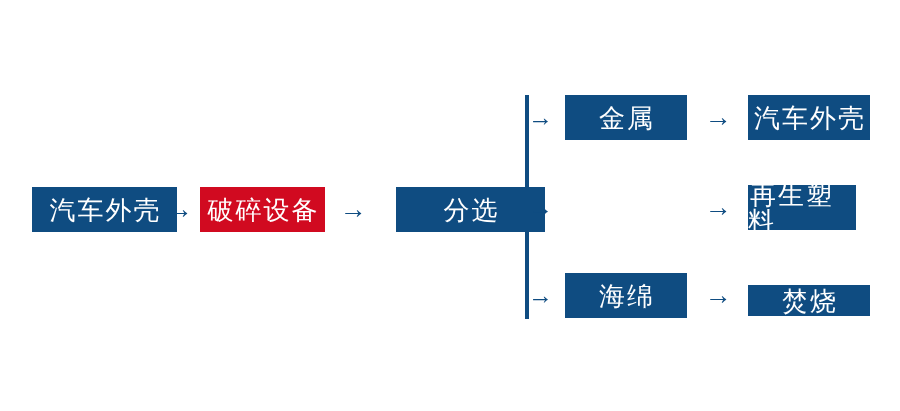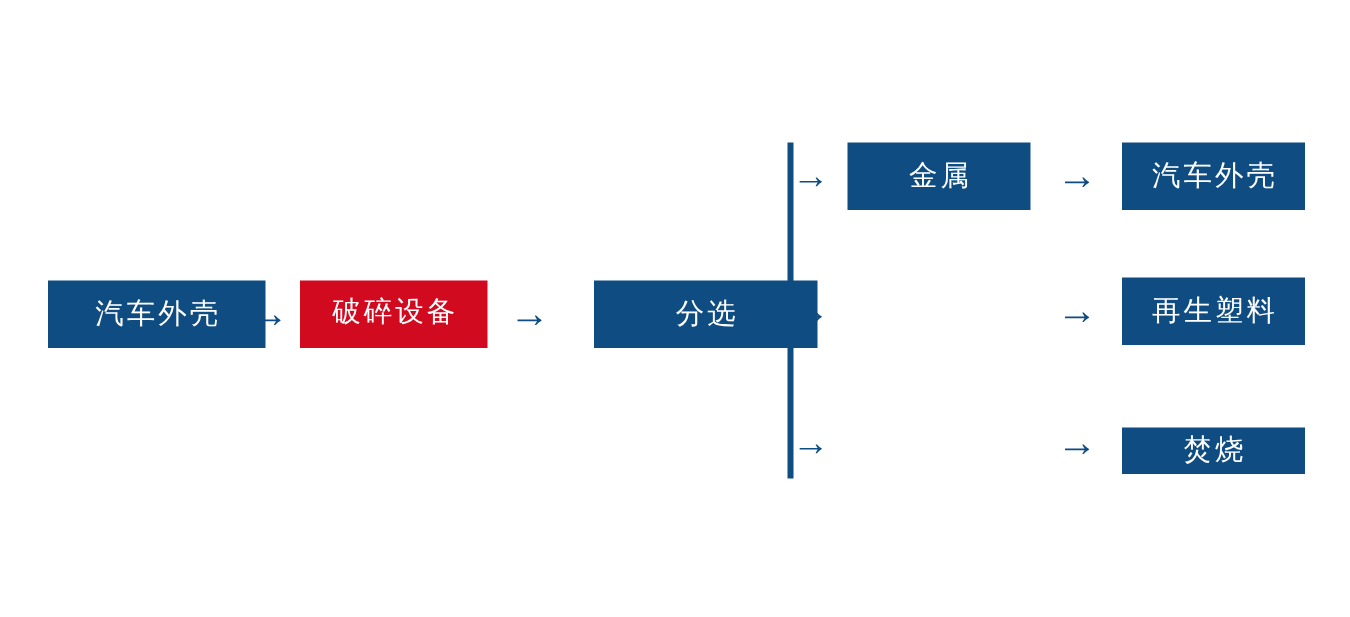--- a/index.html
+++ b/index.html
@@ -19,21 +19,21 @@
     height: 411px;
     background: #ffffff;
   }
   .node {
     position: absolute;
     display: flex;
     align-items: center;
     justify-content: center;
     background: #0f4c81;
     color: #ffffff;
-    font-size: 19px;
+    font-size: 26px;
     letter-spacing: 2px;
     line-height: 1;
     font-weight: 400;
     box-sizing: border-box;
     text-indent: 2px;
   }
   .node.accent {
     background: #d10a20;
   }
   .arrow {
@@ -56,21 +56,21 @@
     font-size: 25px;
     line-height: 1;
     display: flex;
     align-items: center;
     justify-content: flex-start;
   }
 
   
   #node-shell     { left: 32px;  top: 187px; width: 145px; height: 45px; }
   #arrow-1        { left: 157px; top: 187px; width: 44px;  height: 45px; }
-  #node-crusher   { left: 200px; top: 187px; width: 125px; height: 45px; font-family: Liberation Mono, monospace; }
+  #node-crusher   { left: 200px; top: 187px; width: 125px; height: 45px; }
   #arrow-2        { left: 327px; top: 187px; width: 52px;  height: 45px; }
   #node-sorting   { left: 396px; top: 187px; width: 149px; height: 45px; }
 
   
   #trunk          { left: 525px; top: 95px;  width: 4px;   height: 224px; }
 
   
   #branch-arrow-1 { left: 528px; top: 95px;  width: 40px;  height: 45px; }
   #branch-arrow-2 { left: 528px; top: 185px; width: 40px;  height: 45px; }
   #branch-arrow-3 { left: 528px; top: 273px; width: 40px;  height: 45px; }
@@ -80,21 +80,21 @@
   #node-plastic   { left: 565px; top: 185px; width: 122px; height: 45px; }
   #node-sponge    { left: 565px; top: 273px; width: 122px; height: 45px; }
 
   
   #arrow-3        { left: 690px; top: 95px;  width: 56px;  height: 45px; }
   #arrow-4        { left: 690px; top: 185px; width: 56px;  height: 45px; }
   #arrow-5        { left: 690px; top: 273px; width: 56px;  height: 45px; }
 
   
   #node-recycle   { left: 748px; top: 95px;  width: 122px; height: 45px; }
-  #node-repolymer { left: 748px; top: 185px; width: 122px; height: 45px; }
+  #node-repolymer { left: 748px; top: 185px; width: 108px; height: 45px; }
   #node-incin     { left: 748px; top: 285px; width: 122px; height: 31px; }
 </style>
 </head>
 <body>
 
 <div id="flowchart">
 
   <div class="node" id="node-shell">汽车外壳</div>
 
   <div class="arrow" id="arrow-1">→</div>
@@ -111,16 +111,17 @@
   <div class="branch-arrow" id="branch-arrow-2">→</div>
   <div class="branch-arrow" id="branch-arrow-3">→</div>
 
   <div class="node" id="node-metal">金属</div>
   <div class="arrow" id="arrow-3">→</div>
   <div class="node" id="node-recycle">汽车外壳</div>
 
   <div class="arrow" id="arrow-4">→</div>
   <div class="node" id="node-repolymer">再生塑料</div>
 
+  <div class="node" id="node-sponge">海绵</div>
   <div class="arrow" id="arrow-5">→</div>
   <div class="node" id="node-incin">焚烧</div>
 
 </div>
 
 </body></html>

